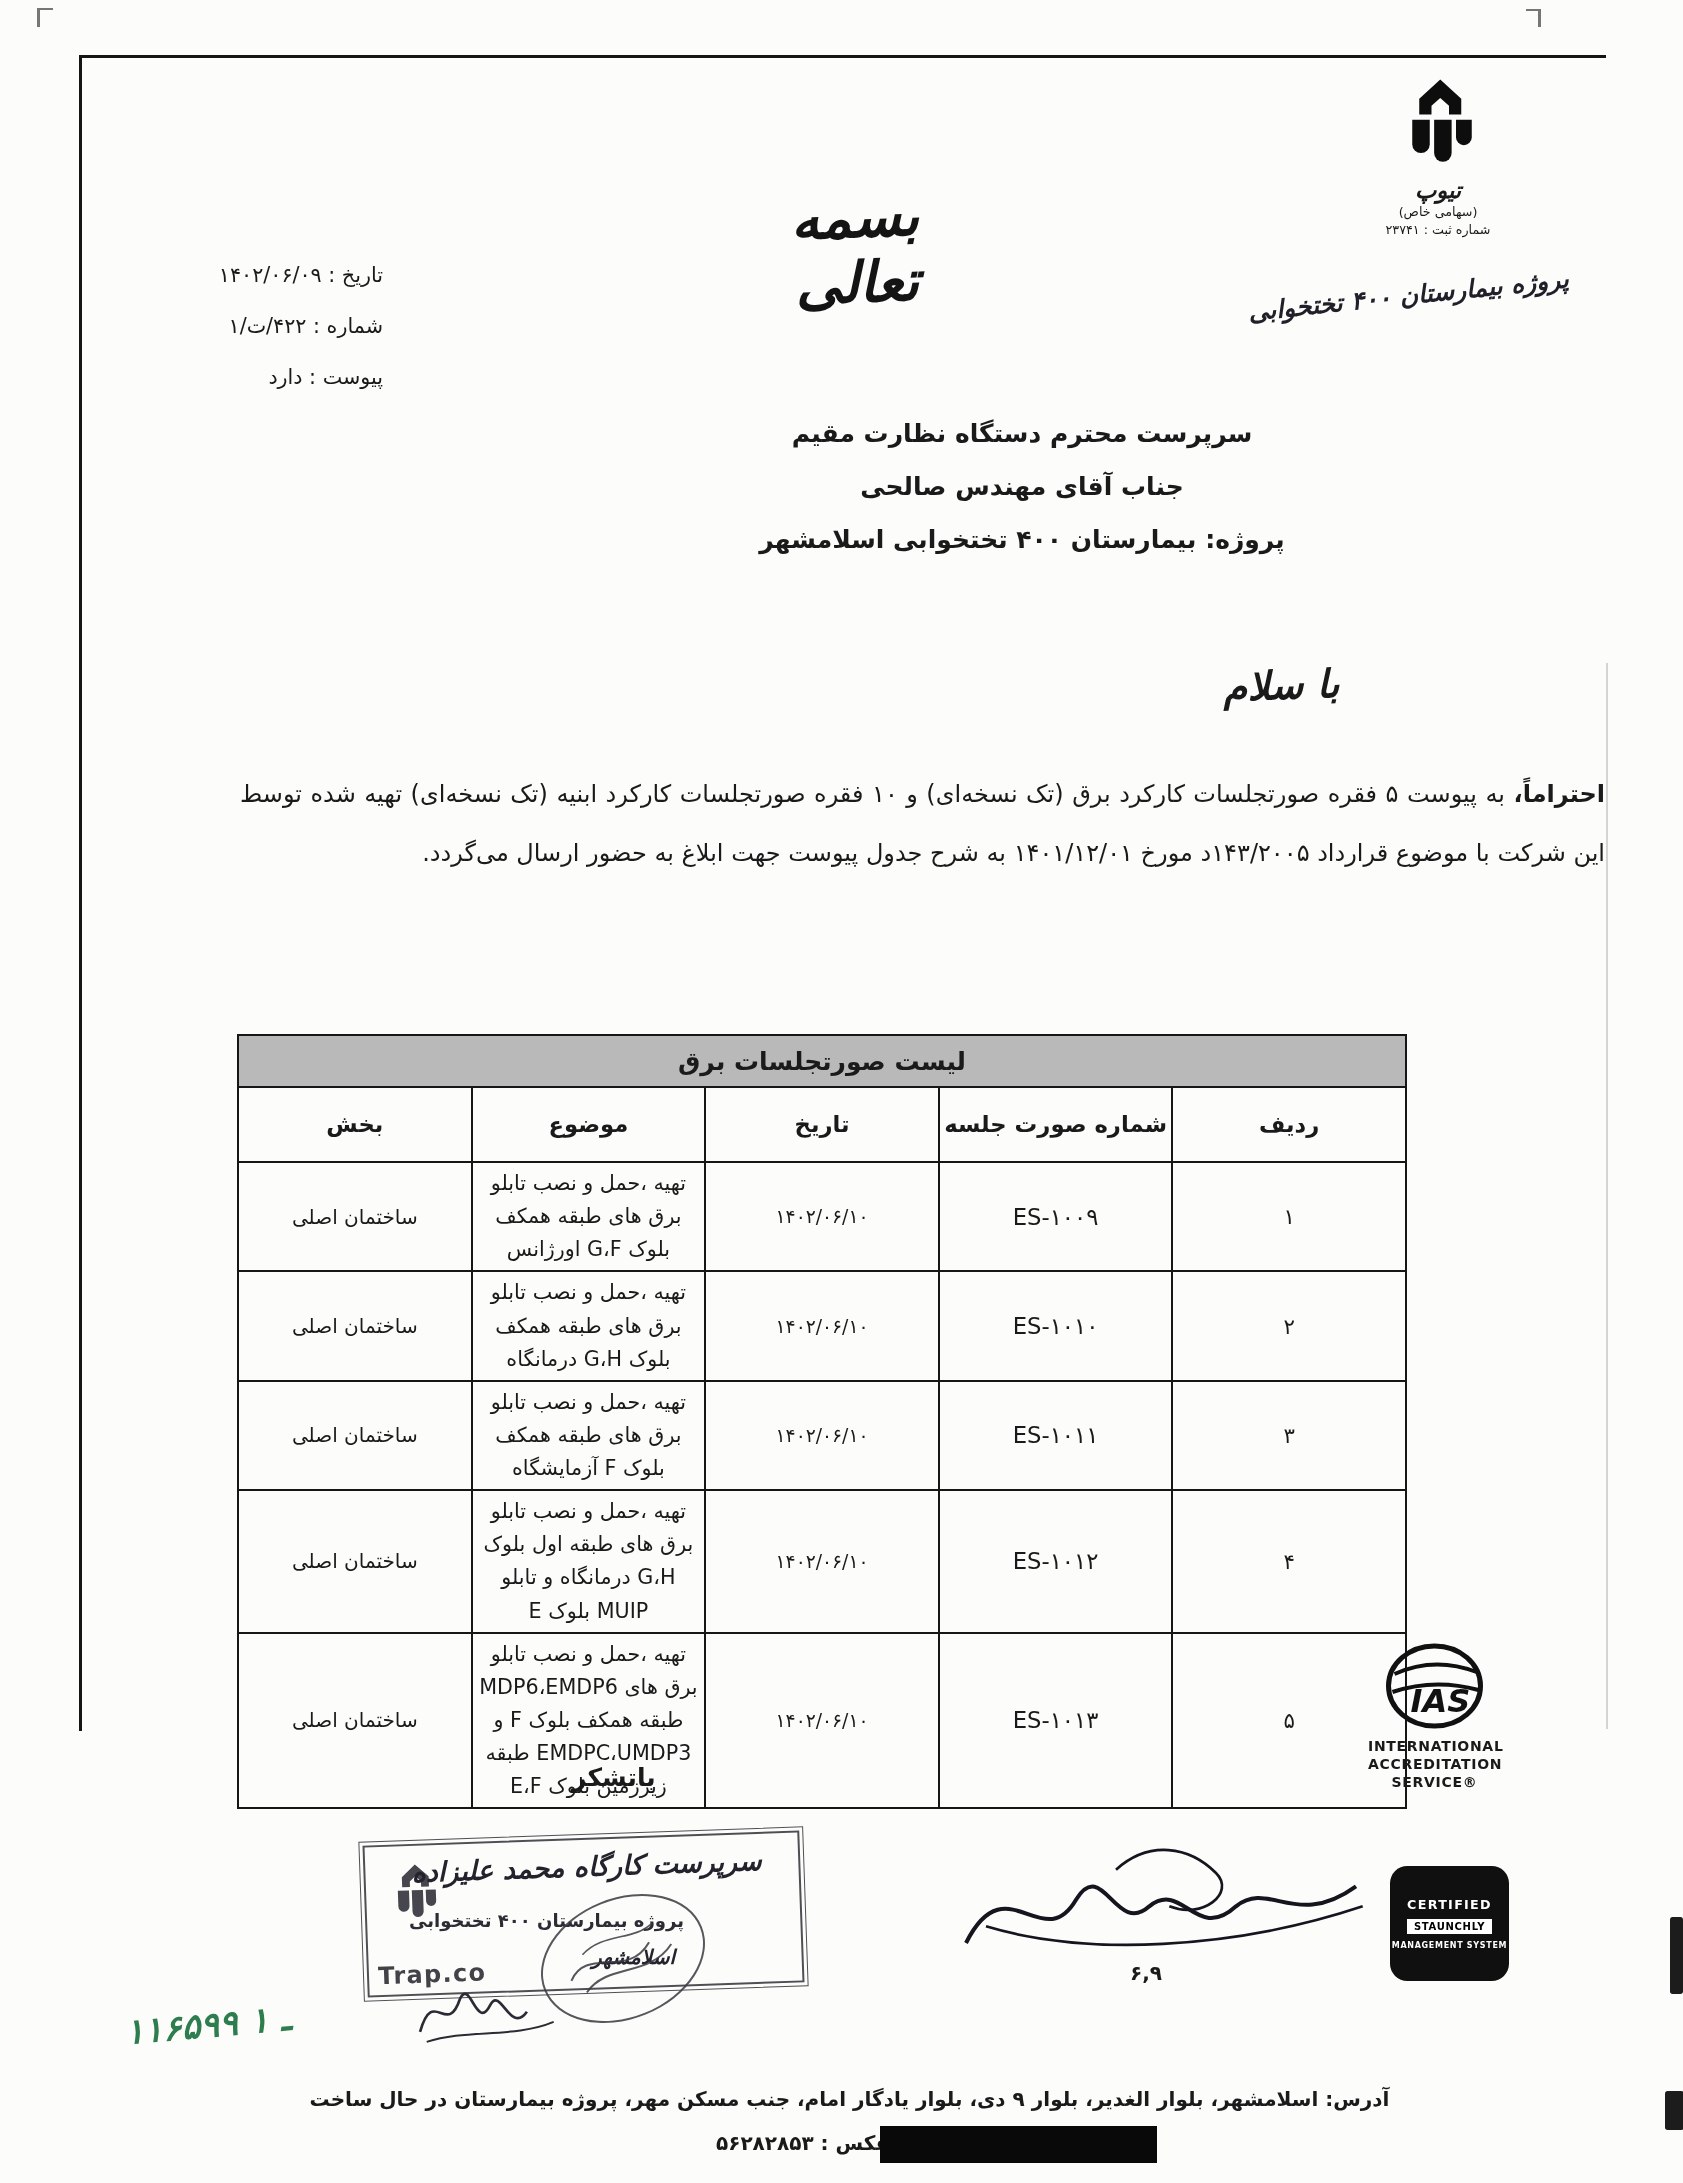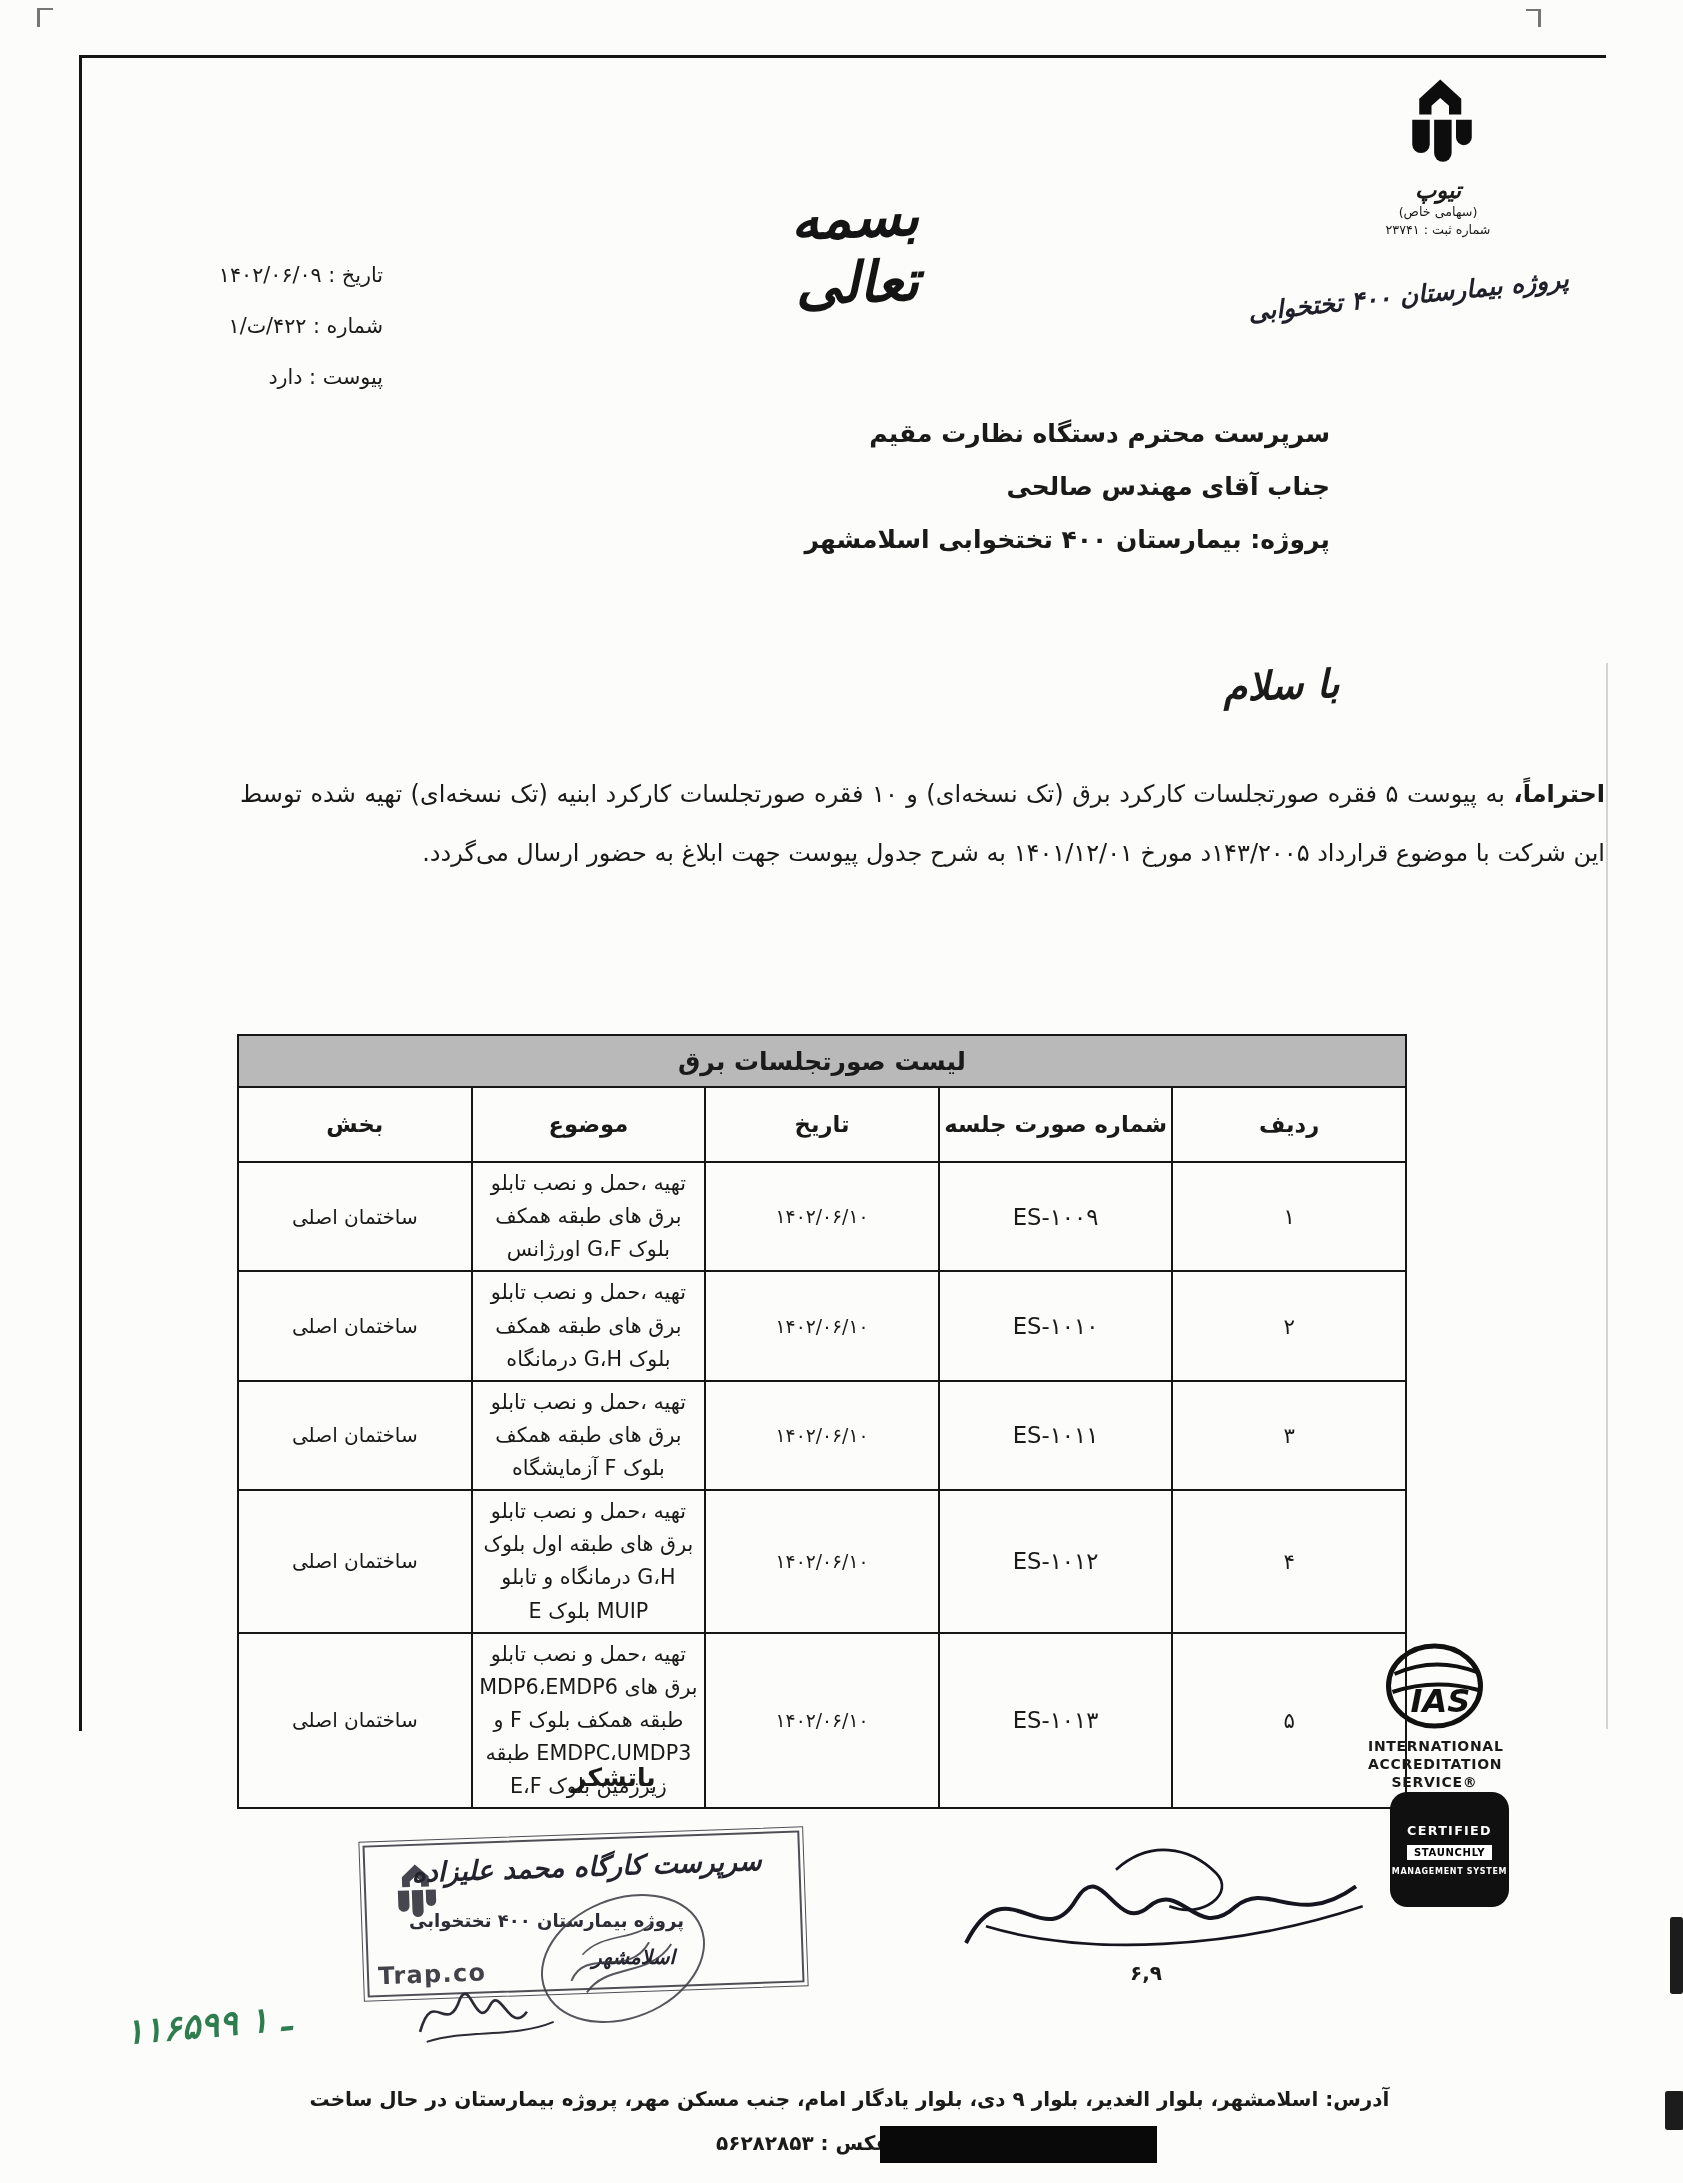--- a/index.html
+++ b/index.html
@@ -26,21 +26,21 @@
   
   .logo-block { left:1353px; top:69px; width:170px; text-align:center; }
   .logo-name { font-size:22.7px; font-weight:bold; font-style:italic; direction:rtl; }
   .logo-type { font-size:12.7px; direction:rtl; margin-top:1.3px; }
   .logo-reg  { font-size:12.7px; direction:rtl; margin-top:2.7px; }
   .handwritten-project { left:1245px; top:281px; width:327px; text-align:center; direction:rtl;
              font-size:25px; font-weight:bold; font-style:italic; transform:rotate(-6deg);
              color:#20202a; }
 
   
-  .recipient { left:670px; top:407px; width:660px; direction:rtl; text-align:right;
+  .recipient { left:692px; top:407px; width:660px; direction:rtl; text-align:center;
                font-size:25px; font-weight:bold; line-height:53px; }
 
   .greeting { left:1223px; top:663px; font-size:39px; font-weight:bold; font-style:italic;
               direction:rtl; transform:rotate(-2deg); }
 
   
   .letter-body { left:240px; top:765px; width:1365px; direction:rtl; text-align:justify;
                  font-size:24px; line-height:59px; }
   .letter-body .intro { font-weight:bold; }
 
@@ -78,21 +78,21 @@
   .oval-stamp { left:538px; top:1898px; width:170px; height:121px; border:2px solid #3a3a42;
                border-radius:50%; transform:rotate(-22deg); opacity:.85; }
 
   .sig-note { left:1130px; top:1961px; font-size:20px; font-weight:bold; direction:rtl; }
 
   
   .ias-block { left:1368px; top:1634px; width:133px; text-align:center; }
   .ias-text { font-size:14px; font-weight:bold; line-height:18px; letter-spacing:0.7px; }
 
   
-  .certified-badge { left:1390px; top:1792px; width:119px; height:115px; background:#101010;
+  .certified-badge { left:1390px; top:1866px; width:119px; height:115px; background:#101010;
                border-radius:17.3px; color:#fff; display:flex; flex-direction:column;
                align-items:center; justify-content:center; gap:6.7px; }
   .cert-top { font-size:12.7px; font-weight:bold; letter-spacing:1.3px; }
   .cert-mid { background:#fff; color:#000; font-size:10px; font-weight:bold;
               padding:2px 6.7px; letter-spacing:0.7px; }
   .cert-bottom { font-size:8px; font-weight:bold; letter-spacing:0.7px; text-align:center; }
 
   .green-note { left:125px; top:2005px; font-size:35px; font-weight:bold;
               color:var(--handwriting-green,#2e7d4f); transform:rotate(-5deg);
               font-style:italic; letter-spacing:2.7px; }

